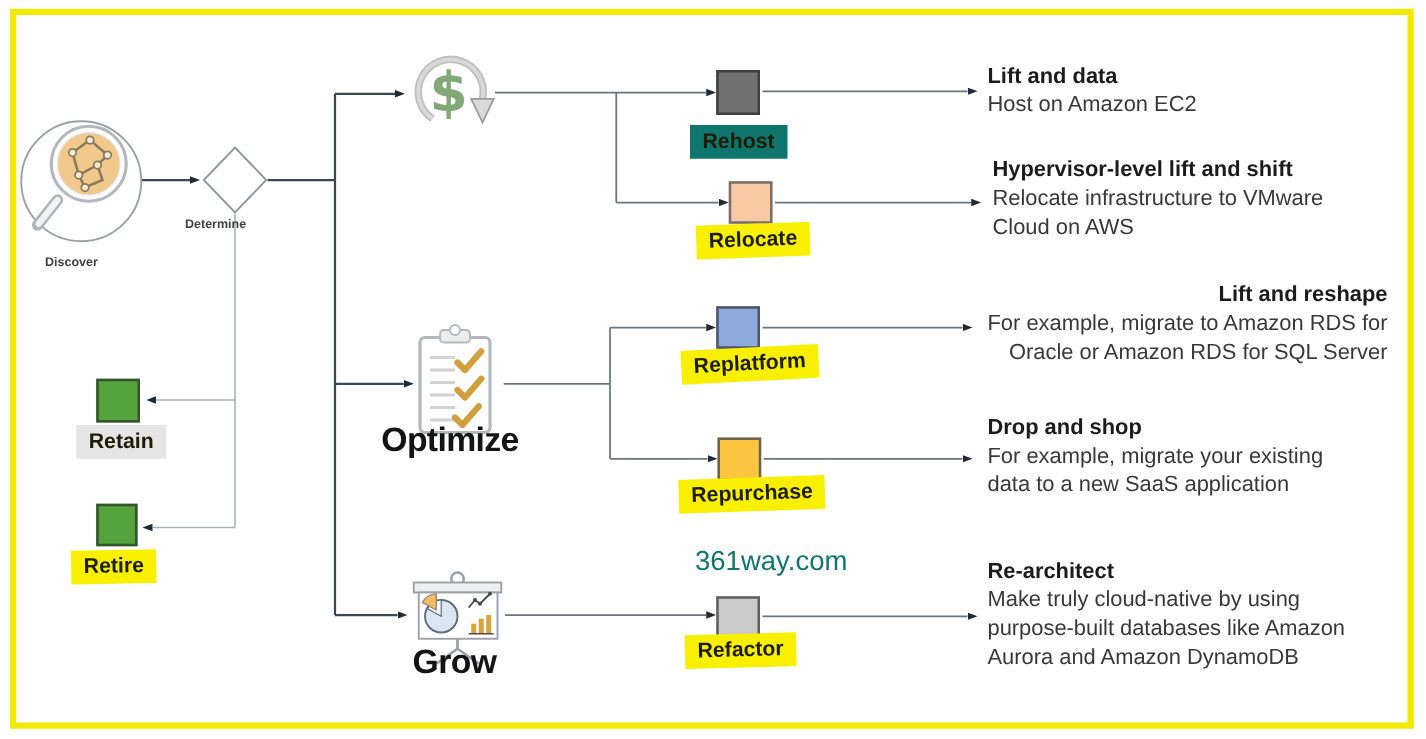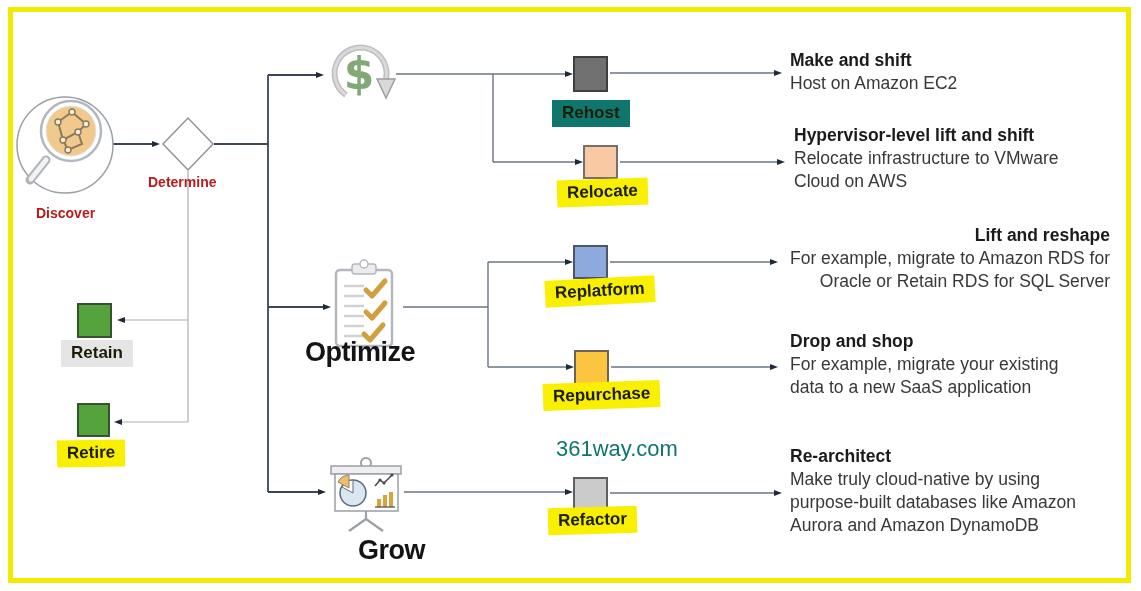--- a/index.html
+++ b/index.html
@@ -2,21 +2,21 @@
 <html><head>
 <meta charset="utf-8">
 <style>
   html,body{margin:0;padding:0;background:#fff;}
   #stage{position:relative;width:1141px;height:591px;background:#fff;overflow:hidden;
          font-family:"Liberation Sans",sans-serif;}
   .frame{position:absolute;left:8px;top:7px;right:10px;bottom:8px;border:5px solid #f2ea00;pointer-events:none;}
   svg.layer{position:absolute;left:0;top:0;width:1141px;height:591px;}
   .abs{position:absolute;}
   .phase{font-weight:bold;color:#141414;font-size:27px;letter-spacing:-0.5px;}
-  .node-label{font-weight:bold;color:#b91c1c;font-size:14px;}
+  .node-label{font-weight:bold;color:#404040;font-size:10px;}
   .hl{background:#f8f000;font-weight:bold;font-size:17px;color:#1d1d06;padding:3px 10px 4px;white-space:nowrap;}
   .box{position:absolute;box-sizing:border-box;}
   .desc{position:absolute;}
   .desc .t{font-weight:bold;font-size:17.5px;color:#1b1b1b;line-height:23px;white-space:nowrap;}
   .desc .l{font-size:17.5px;color:#383838;line-height:23px;white-space:nowrap;}
   .watermark{font-size:22px;}
 </style>
 </head>
 <body>
 
@@ -133,45 +133,45 @@
   <div class="box" style="left: 573px; top: 245px; width: 35px; height: 34px; border: 2px solid rgb(76, 86, 104); background-color: rgb(142, 169, 220);"></div>
   <div class="box" style="left: 574px; top: 350px; width: 35px; height: 35px; border: 2px solid rgb(107, 99, 83); background-color: rgb(252, 197, 63);"></div>
   <div class="box" style="left: 573px; top: 477px; width: 35px; height: 33px; border: 2px solid rgb(95, 95, 95); background-color: rgb(203, 203, 203);"></div>
   <div class="box" style="left: 77px; top: 303px; width: 35px; height: 35px; border: 2px solid rgb(55, 83, 46); background-color: rgb(84, 163, 60);"></div>
   <div class="box" style="left: 77px; top: 403px; width: 33px; height: 34px; border: 2px solid rgb(55, 83, 46); background-color: rgb(84, 163, 60);"></div>
 
   <div class="abs node-label" style="left:36px;top:205px;">Discover</div>
   <div class="abs node-label" style="left:148px;top:174px;">Determine</div>
 
   <div class="abs phase" style="left:305px;top:337px;">Optimize</div>
-  <div class="abs phase" style="left:330px;top:535px;margin-left:28px;">Grow</div>
+  <div class="abs phase" style="left:330px;top:514px;">Grow</div>
 
   <div class="abs hl" style="left: 552px; top: 100px; background-color: #0f766e;">Rehost</div>
   <div class="abs hl" style="left: 557px; top: 179px; transform: rotate(-2deg); background-color: rgb(248, 240, 0);">Relocate</div>
   <div class="abs hl" style="left: 545px; top: 278px; transform: rotate(-3deg); background-color: rgb(248, 240, 0);">Replatform</div>
   <div class="abs hl" style="left: 543px; top: 382px; transform: rotate(-2deg); background-color: rgb(248, 240, 0);">Repurchase</div>
   <div class="abs hl" style="left: 548px; top: 507px; transform: rotate(-1.5deg); background-color: rgb(248, 240, 0);">Refactor</div>
   <div class="abs hl" style="left: 61px; top: 340px; background-color: #e5e5e5;">Retain</div>
   <div class="abs hl" style="left: 57px; top: 440px; transform: rotate(-1deg); background-color: rgb(248, 240, 0);">Retire</div>
 
   <div class="desc" style="left:790px;top:49px;">
-    <div class="t">Make and shift</div>
+    <div class="t">Lift and data</div>
     <div class="l">Host on Amazon EC2</div>
   </div>
 
   <div class="desc" style="left:794px;top:124px;">
     <div class="t">Hypervisor-level lift and shift</div>
     <div class="l">Relocate infrastructure to VMware</div>
     <div class="l">Cloud on AWS</div>
   </div>
 
   <div class="desc" style="left:790px;top:224px;text-align:right;">
     <div class="t">Lift and reshape</div>
     <div class="l">For example, migrate to Amazon RDS for</div>
-    <div class="l">Oracle or Retain RDS for SQL Server</div>
+    <div class="l">Oracle or Amazon RDS for SQL Server</div>
   </div>
 
   <div class="desc" style="left:790px;top:330px;">
     <div class="t">Drop and shop</div>
     <div class="l">For example, migrate your existing</div>
     <div class="l">data to a new SaaS application</div>
   </div>
 
   <div class="desc" style="left:790px;top:445px;">
     <div class="t">Re-architect</div>

